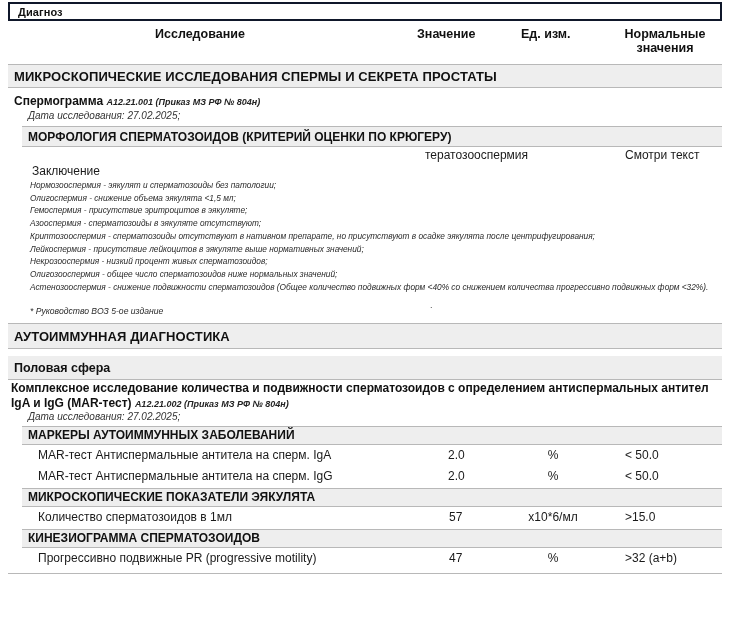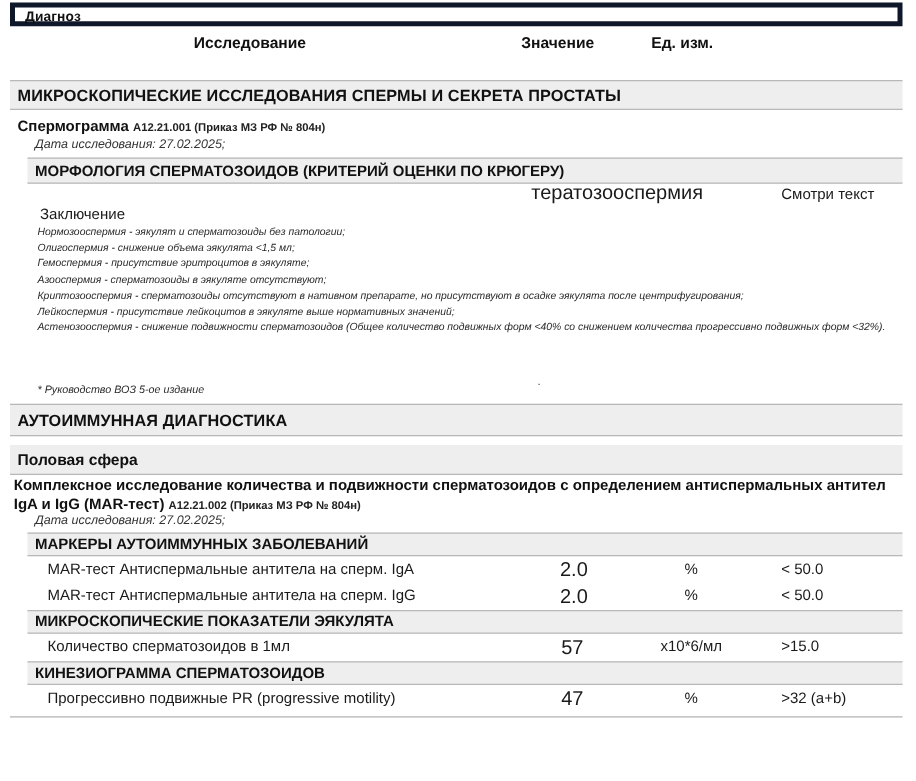--- a/index.html
+++ b/index.html
@@ -16,21 +16,21 @@
     position: relative;
   }
 
   
   .diagnosis-box {
     position: absolute;
     left: 8px;
     top: 2px;
     width: 714px;
     height: 19px;
-    border: 4px solid #0f172a;
+    border: 2px solid #0f172a;
     box-sizing: border-box;
     background: #ffffff;
   }
   .diagnosis-label {
     position: absolute;
     left: 8px;
     top: 2px;
     font-size: 11px;
     font-weight: bold;
     letter-spacing: 0.1px;
@@ -96,33 +96,34 @@
   .test-name {
     position: absolute;
     font-size: 12px;
     font-weight: bold;
     color: #111111;
   }
   .code {
     font-size: 9px;
     font-weight: bold;
     color: #222222;
+    font-style: italic;
   }
   .date-line {
     position: absolute;
     font-size: 10px;
     font-style: italic;
     color: #333333;
   }
 
   .cell-value {
     position: absolute;
     left: 417px;
     width: 96px;
-    font-size: 16px;
+    font-size: 12px;
     color: #1a1a1a;
     text-align: center;
   }
   .cell-unit {
     position: absolute;
     left: 505px;
     width: 80px;
     font-size: 12px;
     color: #1a1a1a;
     text-align: center;
@@ -183,20 +184,24 @@
 <body>
 
 <div class="diagnosis-box">
   <span class="diagnosis-label">Диагноз</span>
 </div>
 
 <div class="col-headers">
   <div class="ch ch-study">Исследование</div>
   <div class="ch ch-value">Значение</div>
   <div class="ch ch-unit">Ед. изм.</div>
+  <div class="ch ch-norm">
+    <div>Нормальные</div>
+    <div>значения</div>
+  </div>
 </div>
 
 <div class="band top-rule bot-rule" style="top:64px; height:24px;"></div>
 <div class="sec-title" style="left:14px; top:69px;">МИКРОСКОПИЧЕСКИЕ ИССЛЕДОВАНИЯ  СПЕРМЫ И СЕКРЕТА ПРОСТАТЫ</div>
 
 <div class="test-name" style="left:14px; top:94px;">
   <span>Спермограмма</span>
   <span class="code">A12.21.001 (Приказ МЗ РФ № 804н)</span>
 </div>
 <div class="date-line" style="left:28px; top:110px;">Дата исследования: 27.02.2025;</div>
@@ -211,20 +216,22 @@
   <div class="cell-norm" style="top:0px;">Смотри текст</div>
 </div>
 
 <div class="legend">
   <p>Нормозооспермия - эякулят и сперматозоиды без патологии;</p>
   <p>Олигоспермия - снижение объема эякулята &lt;1,5 мл;</p>
   <p>Гемоспермия - присутствие эритроцитов в эякуляте;</p>
   <p>Азооспермия - сперматозоиды в эякуляте отсутствуют;</p>
   <p>Криптозооспермия - сперматозоиды отсутствуют в нативном препарате, но присутствуют в осадке эякулята после центрифугирования;</p>
   <p>Лейкоспермия - присутствие лейкоцитов в эякуляте выше нормативных значений;</p>
+  <p>Некрозооспермия - низкий процент живых сперматозоидов;</p>
+  <p>Олигозооспермия - общее число сперматозоидов ниже нормальных значений;</p>
   <p class="wrapped">Астенозооспермия - снижение подвижности сперматозоидов (Общее количество подвижных форм &lt;40% со снижением количества прогрессивно подвижных форм &lt;32%).</p>
 </div>
 <div class="stray-dot">.</div>
 <div class="who-note">* Руководство ВОЗ 5-ое издание</div>
 
 <div class="band top-rule bot-rule" style="top:323px; height:26px;"></div>
 <div class="sec-title" style="left:14px; top:329px;">АУТОИММУННАЯ ДИАГНОСТИКА</div>
 
 <div class="band bot-rule" style="top:356px; height:24px;"></div>
 <div class="sub-title" style="left:14px; top:361px; font-size:12.5px;">Половая сфера</div>

